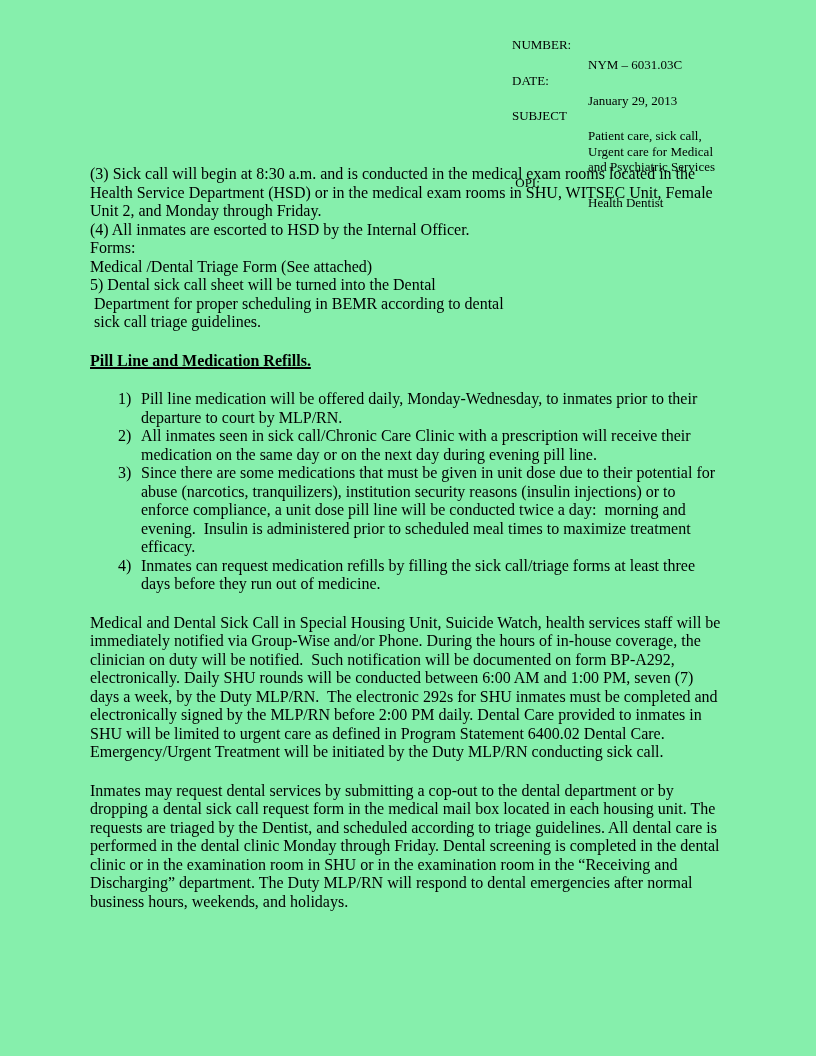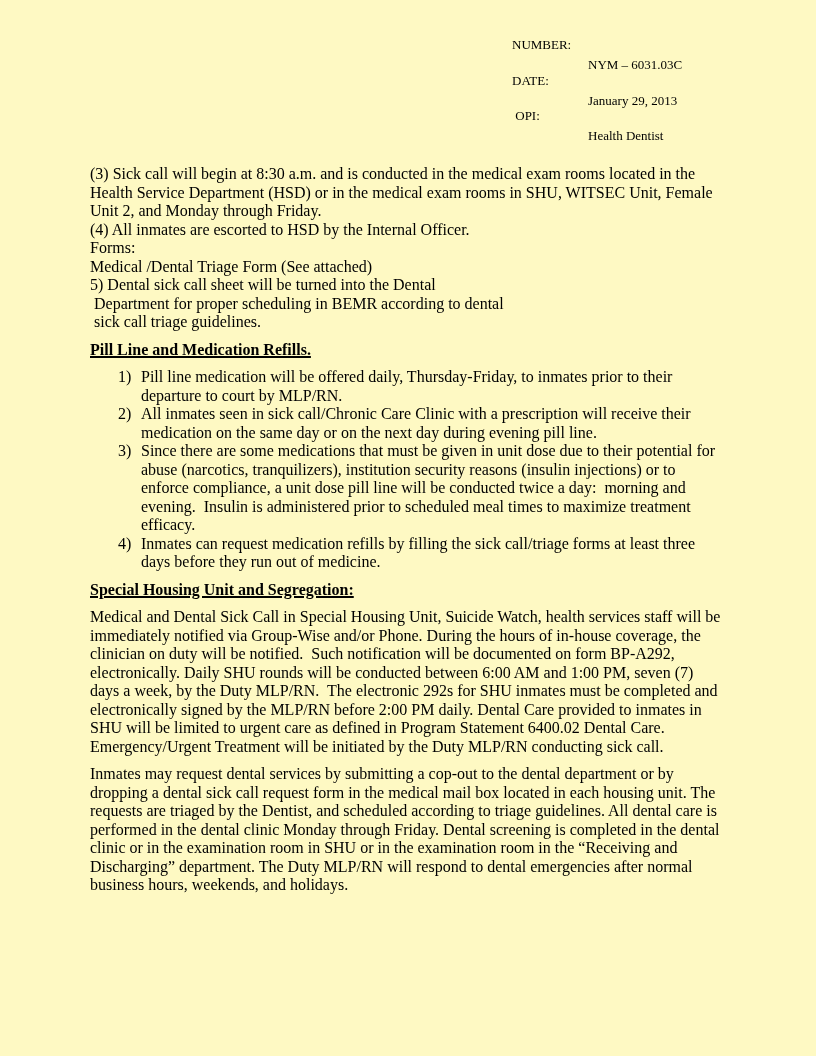--- a/index.html
+++ b/index.html
@@ -4,21 +4,21 @@
 <style>
   html, body {
     margin: 0;
     padding: 0;
     background: #ffffff;
   }
   .page {
     position: relative;
     width: 816px;
     height: 1056px;
-    background: #fef9c3;
+    background: #86efac;
     color: #000000;
     font-family: "Liberation Serif", "DejaVu Serif", serif;
     font-size: 16px;
     line-height: 18.5px;
     overflow: hidden;
   }
 
   
   .header-block {
     position: absolute;
@@ -35,21 +35,21 @@
   }
   .header-value { white-space: pre-line; margin-top: 20px; }
 
   
   .content {
     position: absolute;
     left: 90px;
     top: 165px;
     width: 633px;
   }
-  .block + .block { margin-top: 9px; }
+  .block + .block { margin-top: 20px; }
 
   .para { white-space: pre-wrap; }
 
   .heading {
     font-weight: 700;
   }
   .heading .u { text-decoration: underline; text-decoration-thickness: 1.5px; }
 
   ol.plist {
     list-style: none;
@@ -77,57 +77,62 @@
   <div class="header-block">
     <div class="header-row">
       <span class="header-label">NUMBER:</span>
       <span class="header-value">NYM – 6031.03C</span>
     </div>
     <div class="header-row">
       <span class="header-label">DATE:</span>
       <span class="header-value">January 29, 2013</span>
     </div>
     <div class="header-row">
+      <span class="header-label">SUBJECT</span>
+      <span class="header-value">Patient care, sick call,
+Urgent care for Medical
+and Psychiatric Services</span>
+    </div>
+    <div class="header-row">
       <span class="header-label"> OPI:</span>
       <span class="header-value">Health Dentist</span>
     </div>
   </div>
 
   <div class="content">
 
     <div class="block para">(3) Sick call will begin at 8:30 a.m. and is conducted in the medical exam rooms located in the Health Service Department (HSD) or in the medical exam rooms in SHU, WITSEC Unit, Female Unit 2, and Monday through Friday.
 (4) All inmates are escorted to HSD by the Internal Officer.
 Forms:
 Medical /Dental Triage Form (See attached)
 5) Dental sick call sheet will be turned into the Dental
  Department for proper scheduling in BEMR according to dental
  sick call triage guidelines.</div>
 
     <div class="block heading"><span class="u">Pill Line and Medication Refills.</span><span></span></div>
 
     <ol class="block plist">
       <li>
         <span class="li-num">1)</span>
-        <span class="li-text">Pill line medication will be offered daily, Thursday-Friday, to inmates prior to their departure to court by MLP/RN.</span>
+        <span class="li-text">Pill line medication will be offered daily, Monday-Wednesday, to inmates prior to their departure to court by MLP/RN.</span>
       </li>
       <li>
         <span class="li-num">2)</span>
         <span class="li-text">All inmates seen in sick call/Chronic Care Clinic with a prescription will receive their medication on the same day or on the next day during evening pill line.</span>
       </li>
       <li>
         <span class="li-num">3)</span>
         <span class="li-text">Since there are some medications that must be given in unit dose due to their potential for abuse (narcotics, tranquilizers), institution security reasons (insulin injections) or to enforce compliance, a unit dose pill line will be conducted twice a day:  morning and evening.  Insulin is administered prior to scheduled meal times to maximize treatment efficacy.</span>
       </li>
       <li>
         <span class="li-num">4)</span>
         <span class="li-text">Inmates can request medication refills by filling the sick call/triage forms at least three days before they run out of medicine.</span>
       </li>
     </ol>
 
-    <div class="block heading"><span class="u">Special Housing Unit and Segregation:</span><span></span></div>
 
     <div class="block para">Medical and Dental Sick Call in Special Housing Unit, Suicide Watch, health services staff will be immediately notified via Group-Wise and/or Phone. During the hours of in-house coverage, the clinician on duty will be notified.  Such notification will be documented on form BP-A292, electronically. Daily SHU rounds will be conducted between 6:00 AM and 1:00 PM, seven (7) days a week, by the Duty MLP/RN.  The electronic 292s for SHU inmates must be completed and electronically signed by the MLP/RN before 2:00 PM daily. Dental Care provided to inmates in SHU will be limited to urgent care as defined in Program Statement 6400.02 Dental Care. Emergency/Urgent Treatment will be initiated by the Duty MLP/RN conducting sick call.</div>
 
 
     <div class="block para">Inmates may request dental services by submitting a cop-out to the dental department or by dropping a dental sick call request form in the medical mail box located in each housing unit. The requests are triaged by the Dentist, and scheduled according to triage guidelines. All dental care is performed in the dental clinic Monday through Friday. Dental screening is completed in the dental clinic or in the examination room in SHU or in the examination room in the “Receiving and Discharging” department. The Duty MLP/RN will respond to dental emergencies after normal business hours, weekends, and holidays.</div>
 
   </div>
 
 </div>
 

